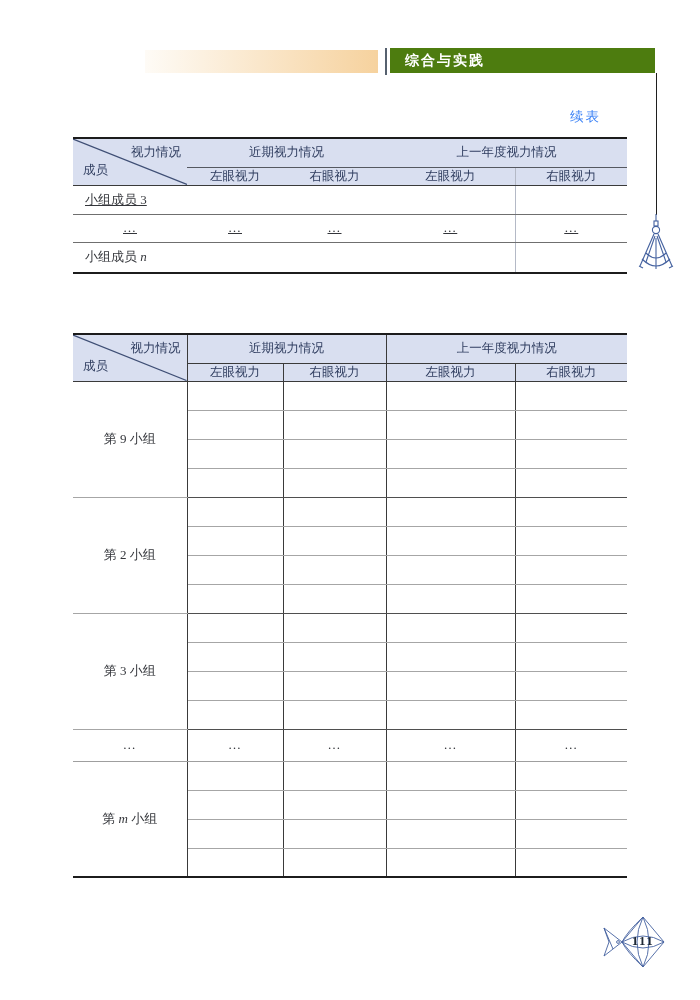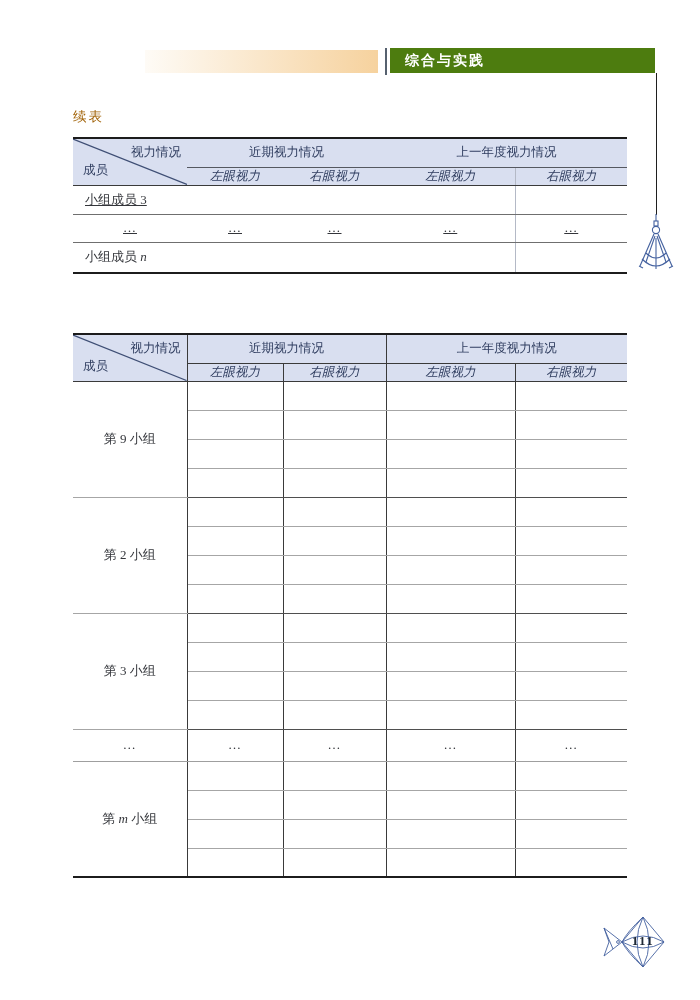--- a/index.html
+++ b/index.html
@@ -12,30 +12,30 @@
   .banner-rule{position:absolute;left:385px;top:48px;width:2px;height:27px;background:#56616f;}
   .banner{position:absolute;left:390px;top:48px;width:265px;height:25px;background:#4d7c0f;
           color:#ffffff;font-family:"Liberation Sans",sans-serif;font-weight:bold;
           font-size:14px;line-height:25px;padding-left:15px;box-sizing:border-box;letter-spacing:2px;}
 
   
   .plumb{position:absolute;left:656px;top:73px;width:1px;height:142px;background:#1f1f1f;}
   .compass{position:absolute;left:630px;top:214px;}
 
   
-  .continued{position:absolute;left:73px;top:108px;width:554px;text-align:left;
-             padding-right:26px;box-sizing:border-box;font-size:13.5px;color:#a16207;letter-spacing:2px;font-family:Liberation Serif, serif;}
+  .continued{position:absolute;left:73px;top:108px;width:554px;text-align:right;
+             padding-right:26px;box-sizing:border-box;font-size:13.5px;color:#3b82f6;letter-spacing:2px;font-family:Liberation Serif, serif;}
 
   
   table.vt{position:absolute;left:73px;width:554px;border-collapse:collapse;table-layout:fixed;
            border-top:2px solid #1c1c1c;border-bottom:2px solid #1c1c1c;}
   .vt td{padding:0;vertical-align:middle;text-align:center;font-size:13px;color:#33353a;overflow:hidden;}
   .vt .hd{background:#d9dff0;color:#2f3d5f;font-size:12.5px;}
   .vt .hr1{height:29px;}
-  .vt .hr2{height:16px;font-style:italic;}
+  .vt .hr2{height:16px;}
   .diag{position:relative;}
   .diag .dtop{position:absolute;top:5px;right:6px;}
   .diag .dbot{position:absolute;bottom:6px;left:10px;text-align:center;}
   .diag svg{position:absolute;left:0;top:0;width:100%;height:100%;}
   .v{font-style:italic;}
   .dotcell{color:#3c3c3c;letter-spacing:1px;}
 
   
   .t1{top:137px;}
   .t1 .hr1 td.grp{border-bottom:1px solid #555860;}

